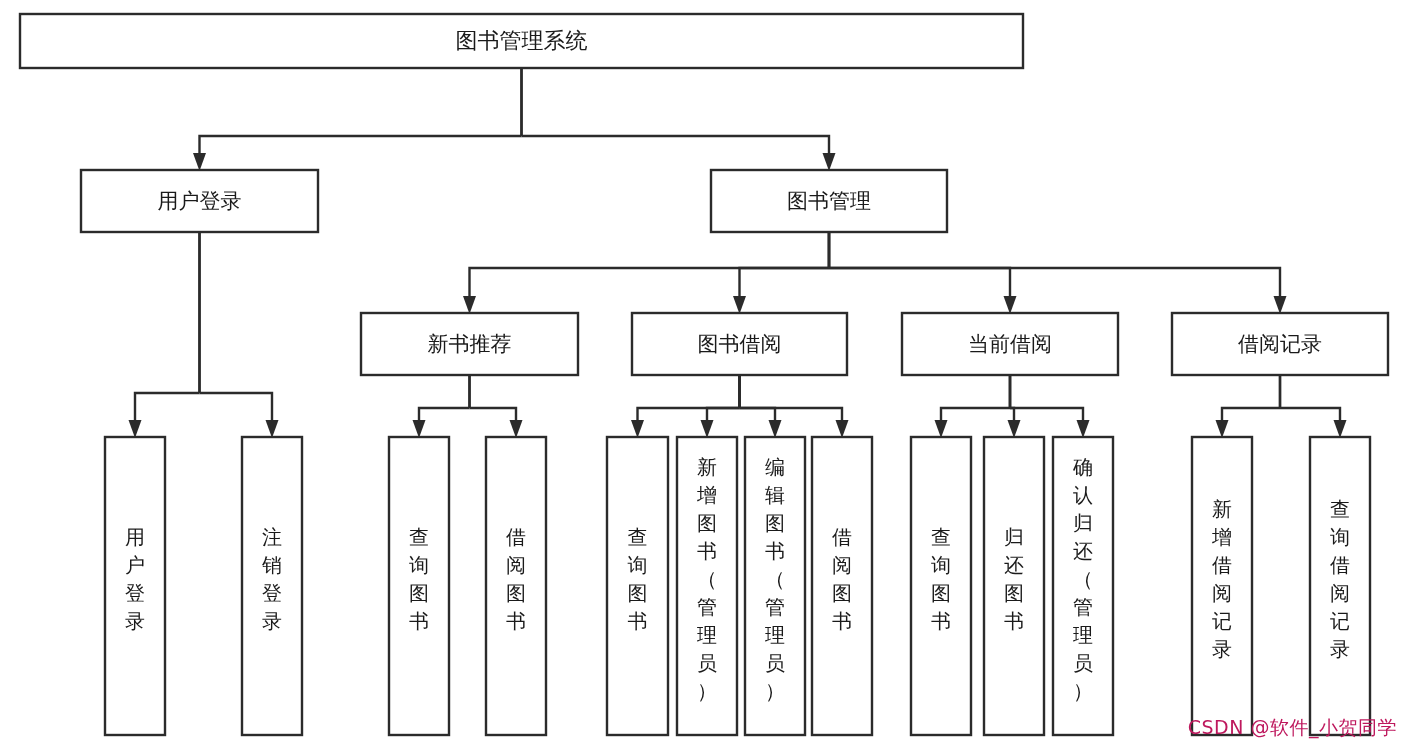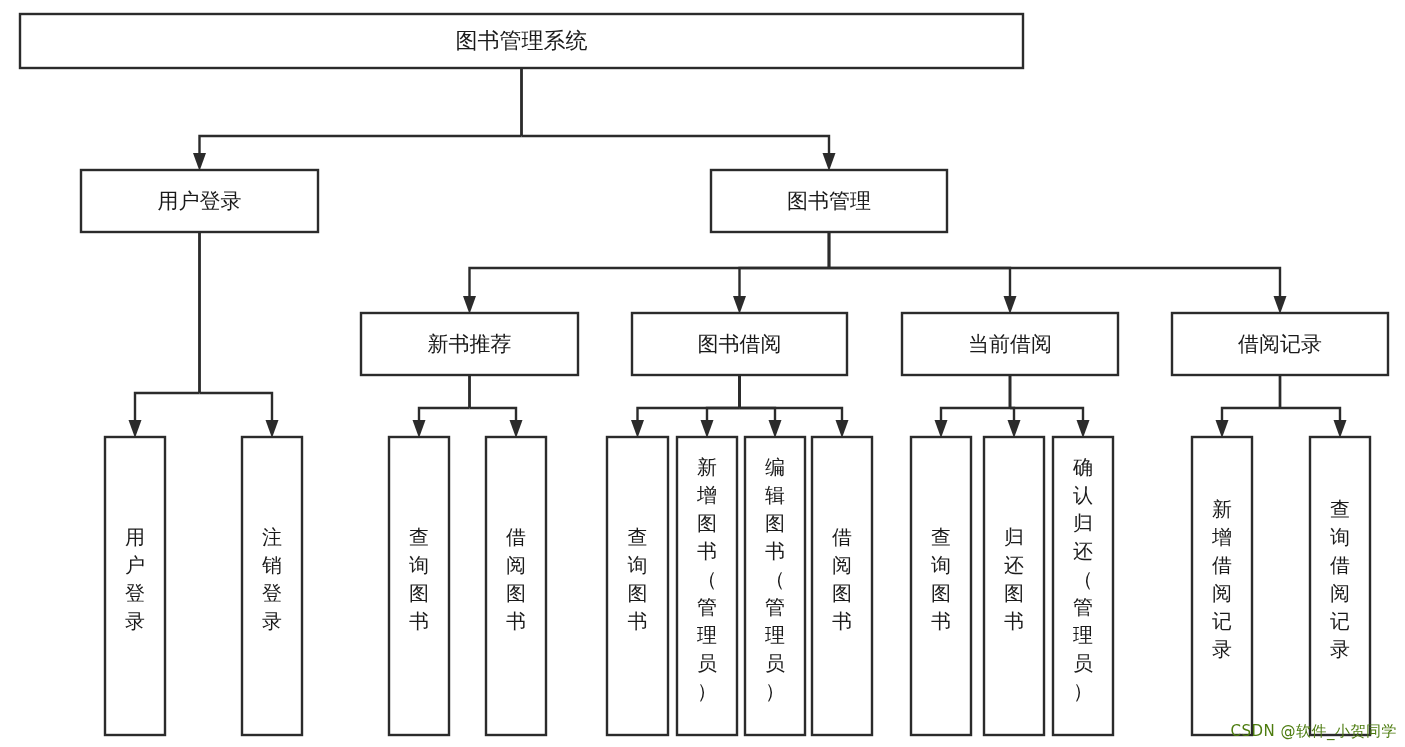--- a/index.html
+++ b/index.html
@@ -58,22 +58,22 @@
     fill: #1a1a1a;
     font-family: "DejaVu Sans", "Liberation Sans", sans-serif;
     font-size: 20px;
     text-anchor: middle;
   }
   .watermark {
     position: absolute;
     right: 8px;
     bottom: 6px;
     font-family: "DejaVu Sans", "Liberation Sans", sans-serif;
-    font-size: 15px;
-    color: #4d7c0f;
+    font-size: 19px;
+    color: #be185d;
     letter-spacing: 0.5px;
     white-space: nowrap;
     pointer-events: none;
   }
 </style>
 </head>
 <body>
 
 <div id="diagram-root">
   <svg id="tree-svg" viewBox="0 0 1405 747" xmlns="http://www.w3.org/2000/svg">

